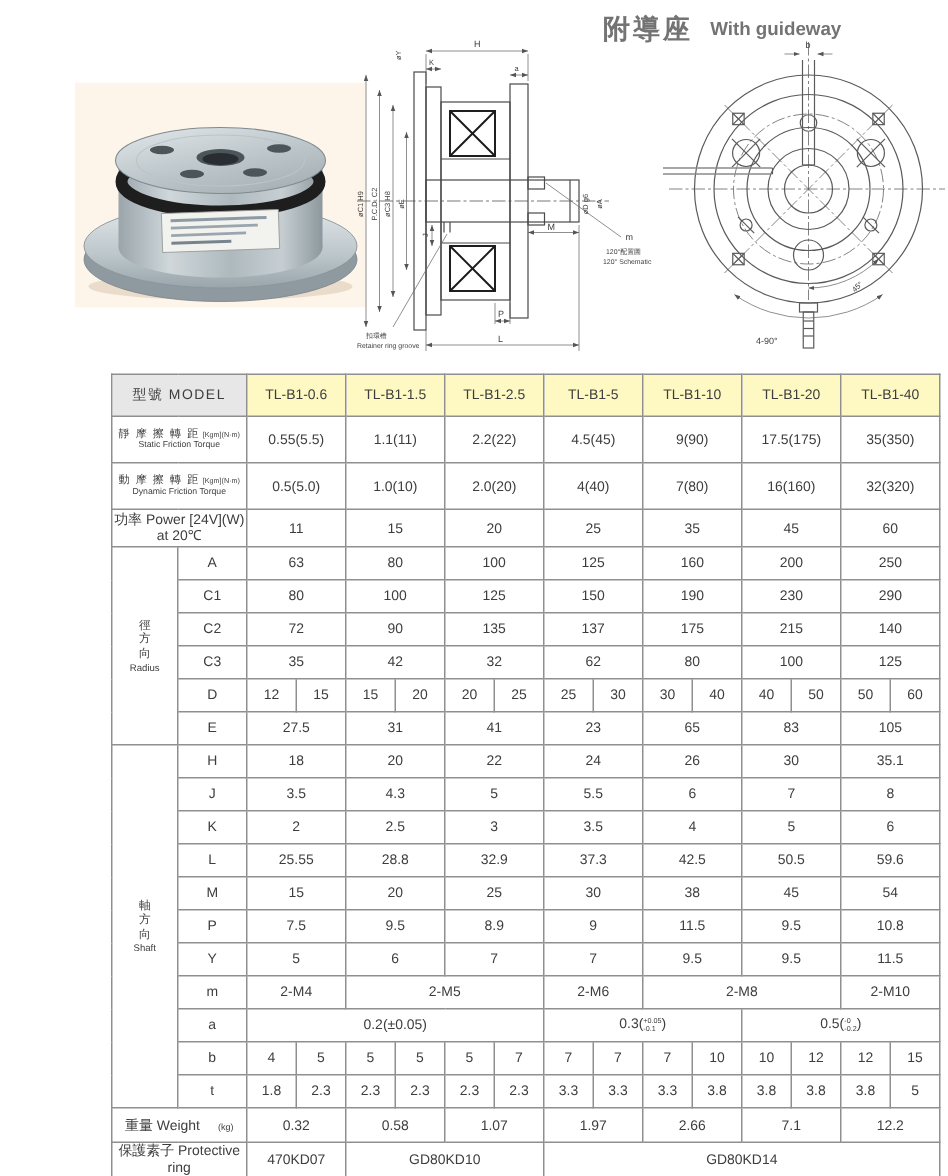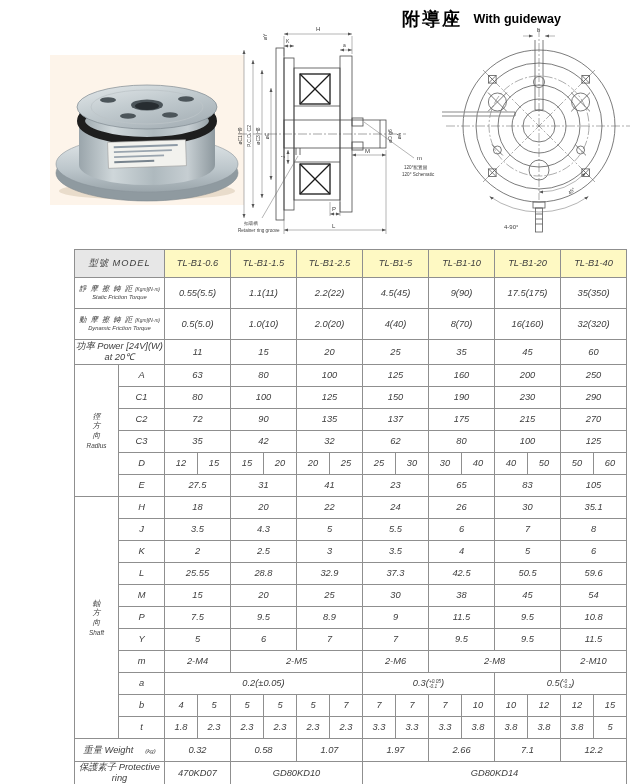--- a/index.html
+++ b/index.html
@@ -1,31 +1,31 @@
 <!DOCTYPE html>
 <html><head>
 <meta charset="utf-8">
 <style>
   html,body{margin:0;padding:0;background:#fff;}
   .page{position:relative;width:632px;height:784px;background:#ffffff;
         font-family:"Liberation Sans",sans-serif;overflow:hidden;color:#3d3d3d;}
   
-  .title{position:absolute;left:402px;top:7px;white-space:nowrap;color:#000000;}
+  .title{position:absolute;left:402px;top:7px;white-space:nowrap;color:#737373;}
   .title .zh{font-size:18px;font-weight:bold;letter-spacing:2px;vertical-align:middle;}
   .title .en{font-size:12.5px;font-weight:bold;margin-left:7px;vertical-align:middle;}
   
   .photo{position:absolute;left:50px;top:55px;}
   .section{position:absolute;left:236px;top:22px;}
   .front{position:absolute;left:442px;top:22px;}
   .dl{font-size:6px;fill:#3e3e3e;}
   .ds{font-size:5px;fill:#3e3e3e;}
   .dn{font-size:4.6px;fill:#3e3e3e;}
   
   table.spec{position:absolute;left:74px;top:249px;width:456px;border-collapse:collapse;
-             table-layout:fixed;font-style:italic;}
+             table-layout:fixed;}
   table.spec td{border:1px solid #8f8f8f;text-align:center;vertical-align:middle;
                 font-size:9.3px;padding:0;overflow:hidden;line-height:1.15;color:#3d3d3d;}
   td.hdr{background:#fef9c3;font-size:9.8px;}
   td.hdrlbl{background:#e7e7e7;font-size:10.5px;letter-spacing:1px;}
   td.lbl{text-align:left;padding-left:3px;}
   td.sm{font-size:7.2px;}
   td.xs{font-size:6.4px;}
   .lzh{font-size:7.4px;letter-spacing:1px;white-space:nowrap;}
   .len{font-size:5.8px;letter-spacing:0;white-space:nowrap;}
   .sup{font-size:4.8px;letter-spacing:0;margin-left:2px;}
@@ -286,21 +286,21 @@
         </tr>
         <tr style="height: 31px;">
           <td colspan="2" class="lbl">
             <div class="lzh">動 摩 擦 轉 距<span class="sup">[Kgm](N·m)</span></div>
             <div class="len">Dynamic Friction Torque</div>
           </td>
           <td colspan="2" class="val">0.5(5.0)</td>
           <td colspan="2" class="val">1.0(10)</td>
           <td colspan="2" class="val">2.0(20)</td>
           <td colspan="2" class="val">4(40)</td>
-          <td colspan="2" class="val">8(70)</td>
+          <td colspan="2" class="val">7(80)</td>
           <td colspan="2" class="val">16(160)</td>
           <td colspan="2" class="val">32(320)</td>
         </tr>
         <tr style="height: 25px;">
           <td colspan="2" class="lbl sm">功率 Power [24V](W) at 20℃</td>
           <td colspan="2" class="val">11</td>
           <td colspan="2" class="val">15</td>
           <td colspan="2" class="val">20</td>
           <td colspan="2" class="val">25</td>
           <td colspan="2" class="val">35</td>
@@ -334,21 +334,21 @@
           <td colspan="2" class="val">290</td>
         </tr>
         <tr style="height: 22px;">
           <td class="dim">C2</td>
           <td colspan="2" class="val">72</td>
           <td colspan="2" class="val">90</td>
           <td colspan="2" class="val">135</td>
           <td colspan="2" class="val">137</td>
           <td colspan="2" class="val">175</td>
           <td colspan="2" class="val">215</td>
-          <td colspan="2" class="val">270</td>
+          <td colspan="2" class="val">140</td>
         </tr>
         <tr style="height: 22px;">
           <td class="dim">C3</td>
           <td colspan="2" class="val">35</td>
           <td colspan="2" class="val">42</td>
           <td colspan="2" class="val">32</td>
           <td colspan="2" class="val">62</td>
           <td colspan="2" class="val">80</td>
           <td colspan="2" class="val">100</td>
           <td colspan="2" class="val">125</td>

